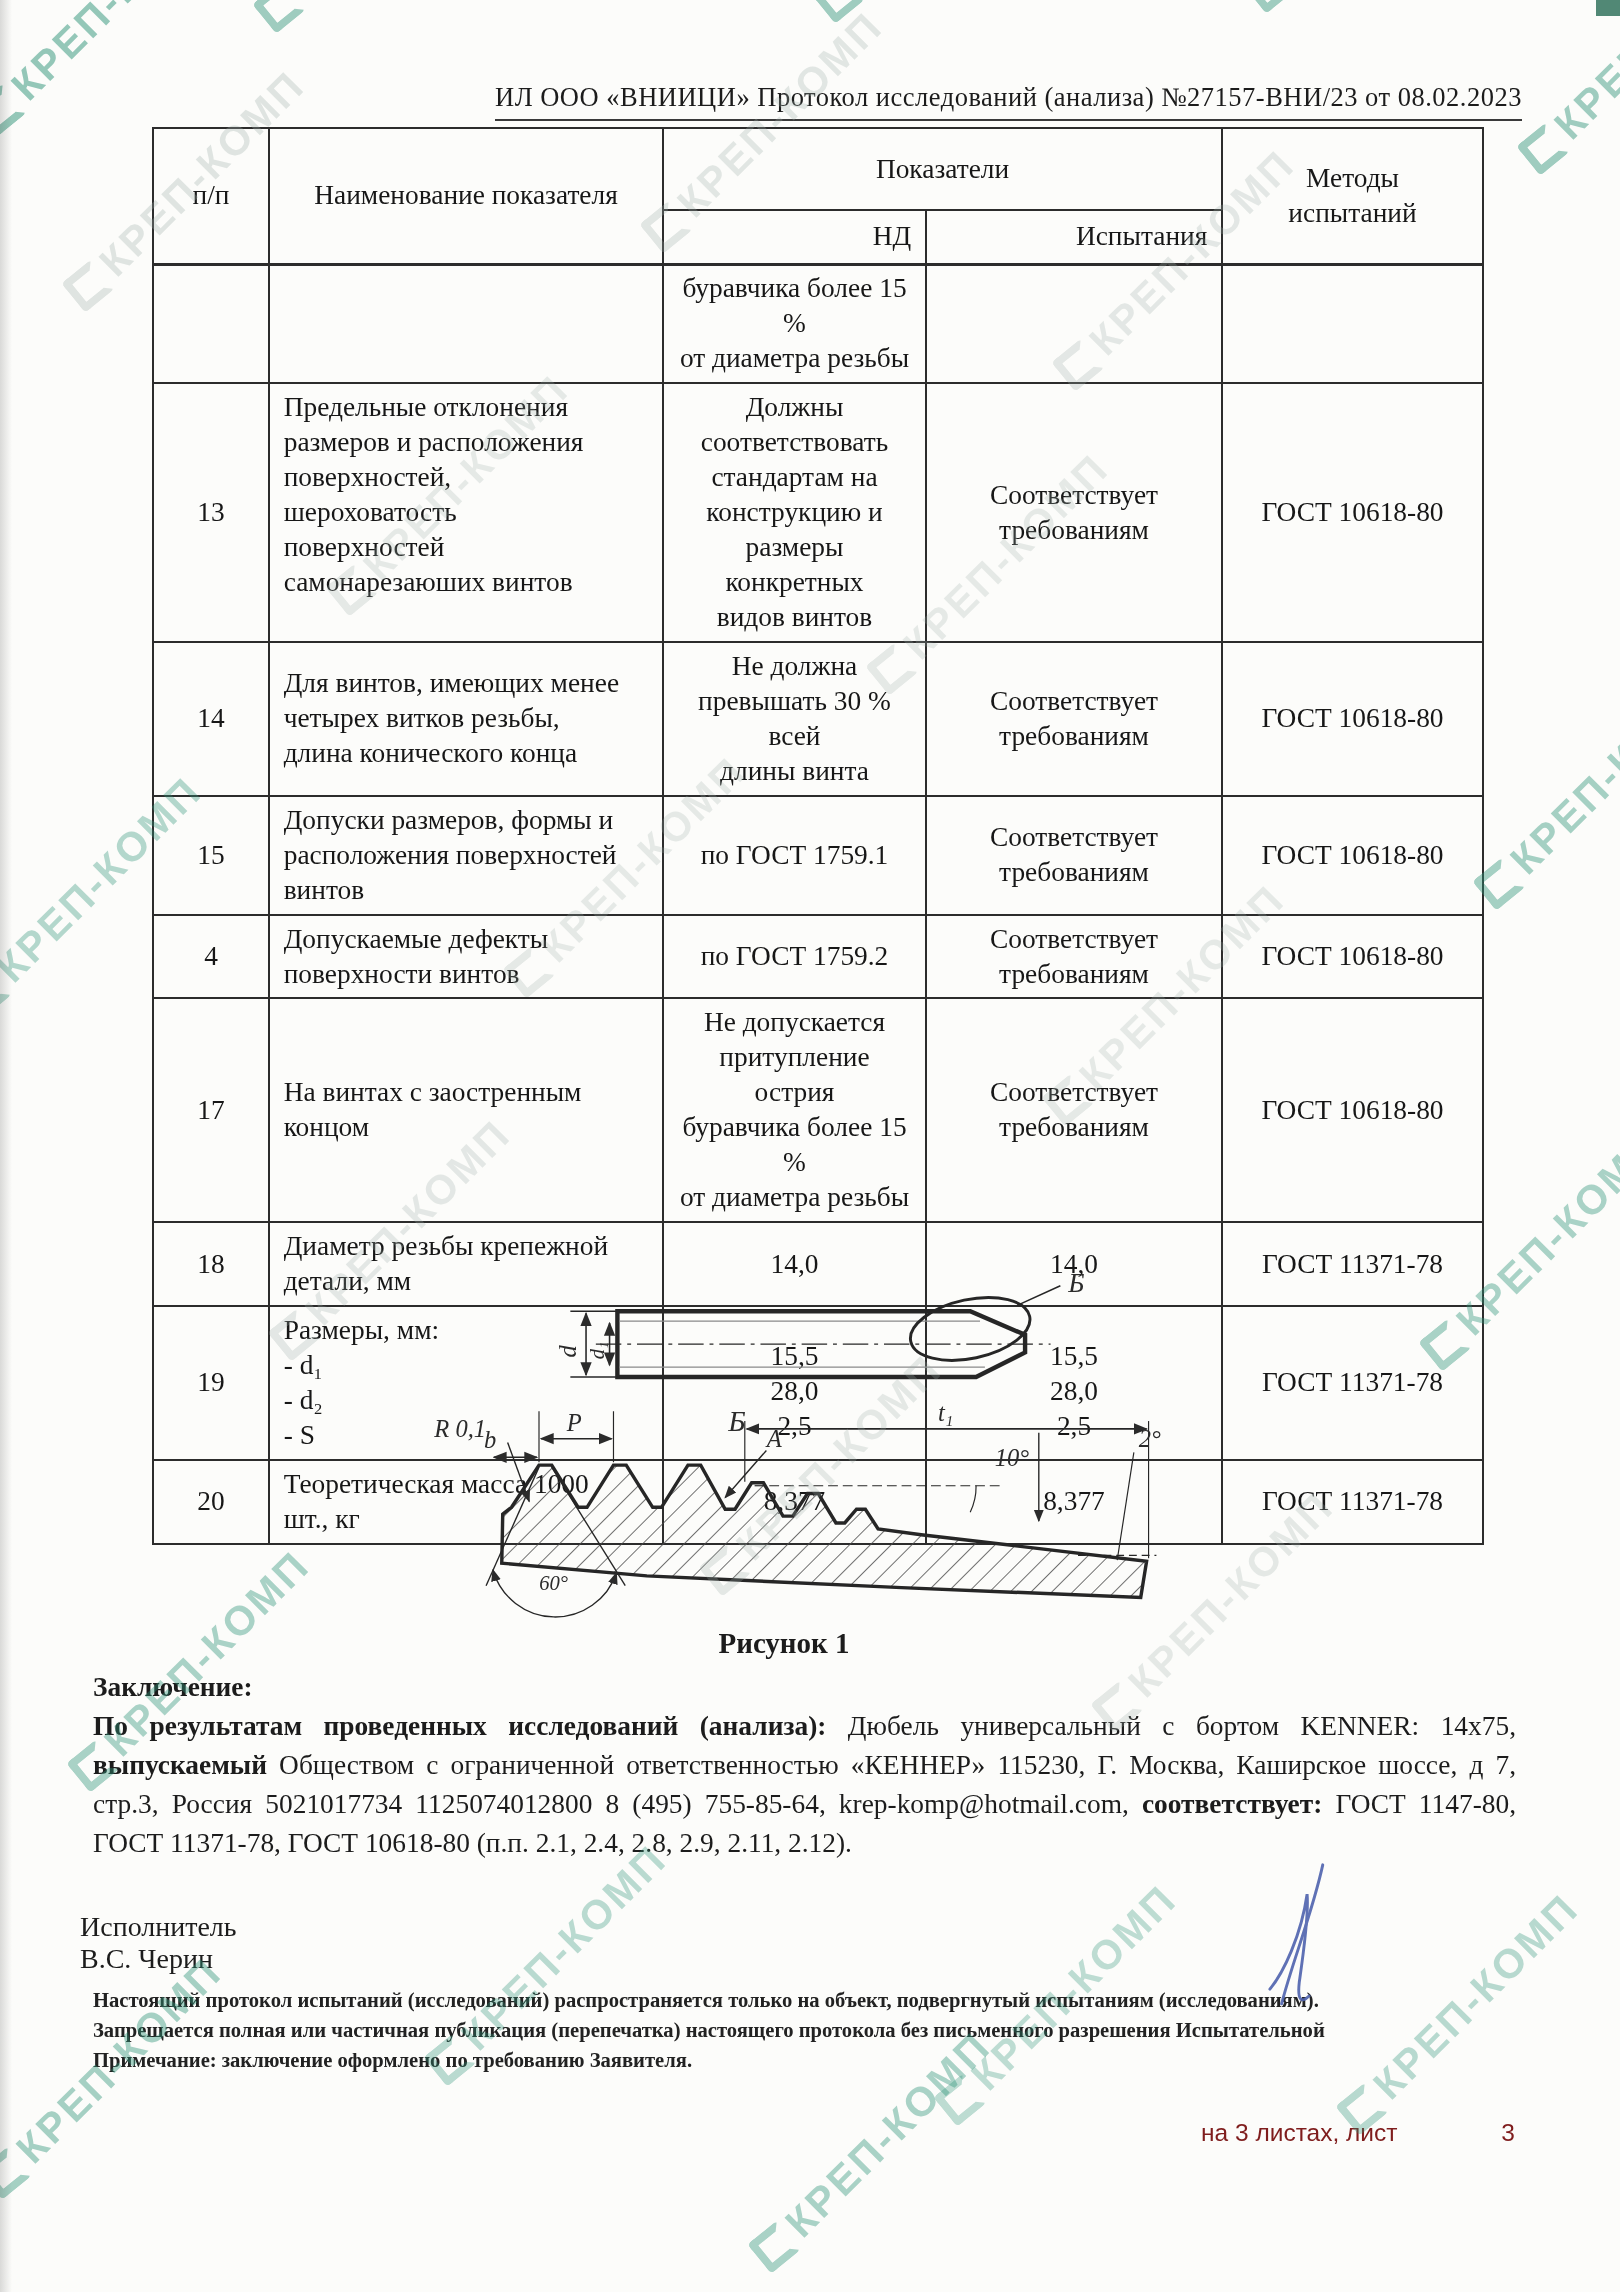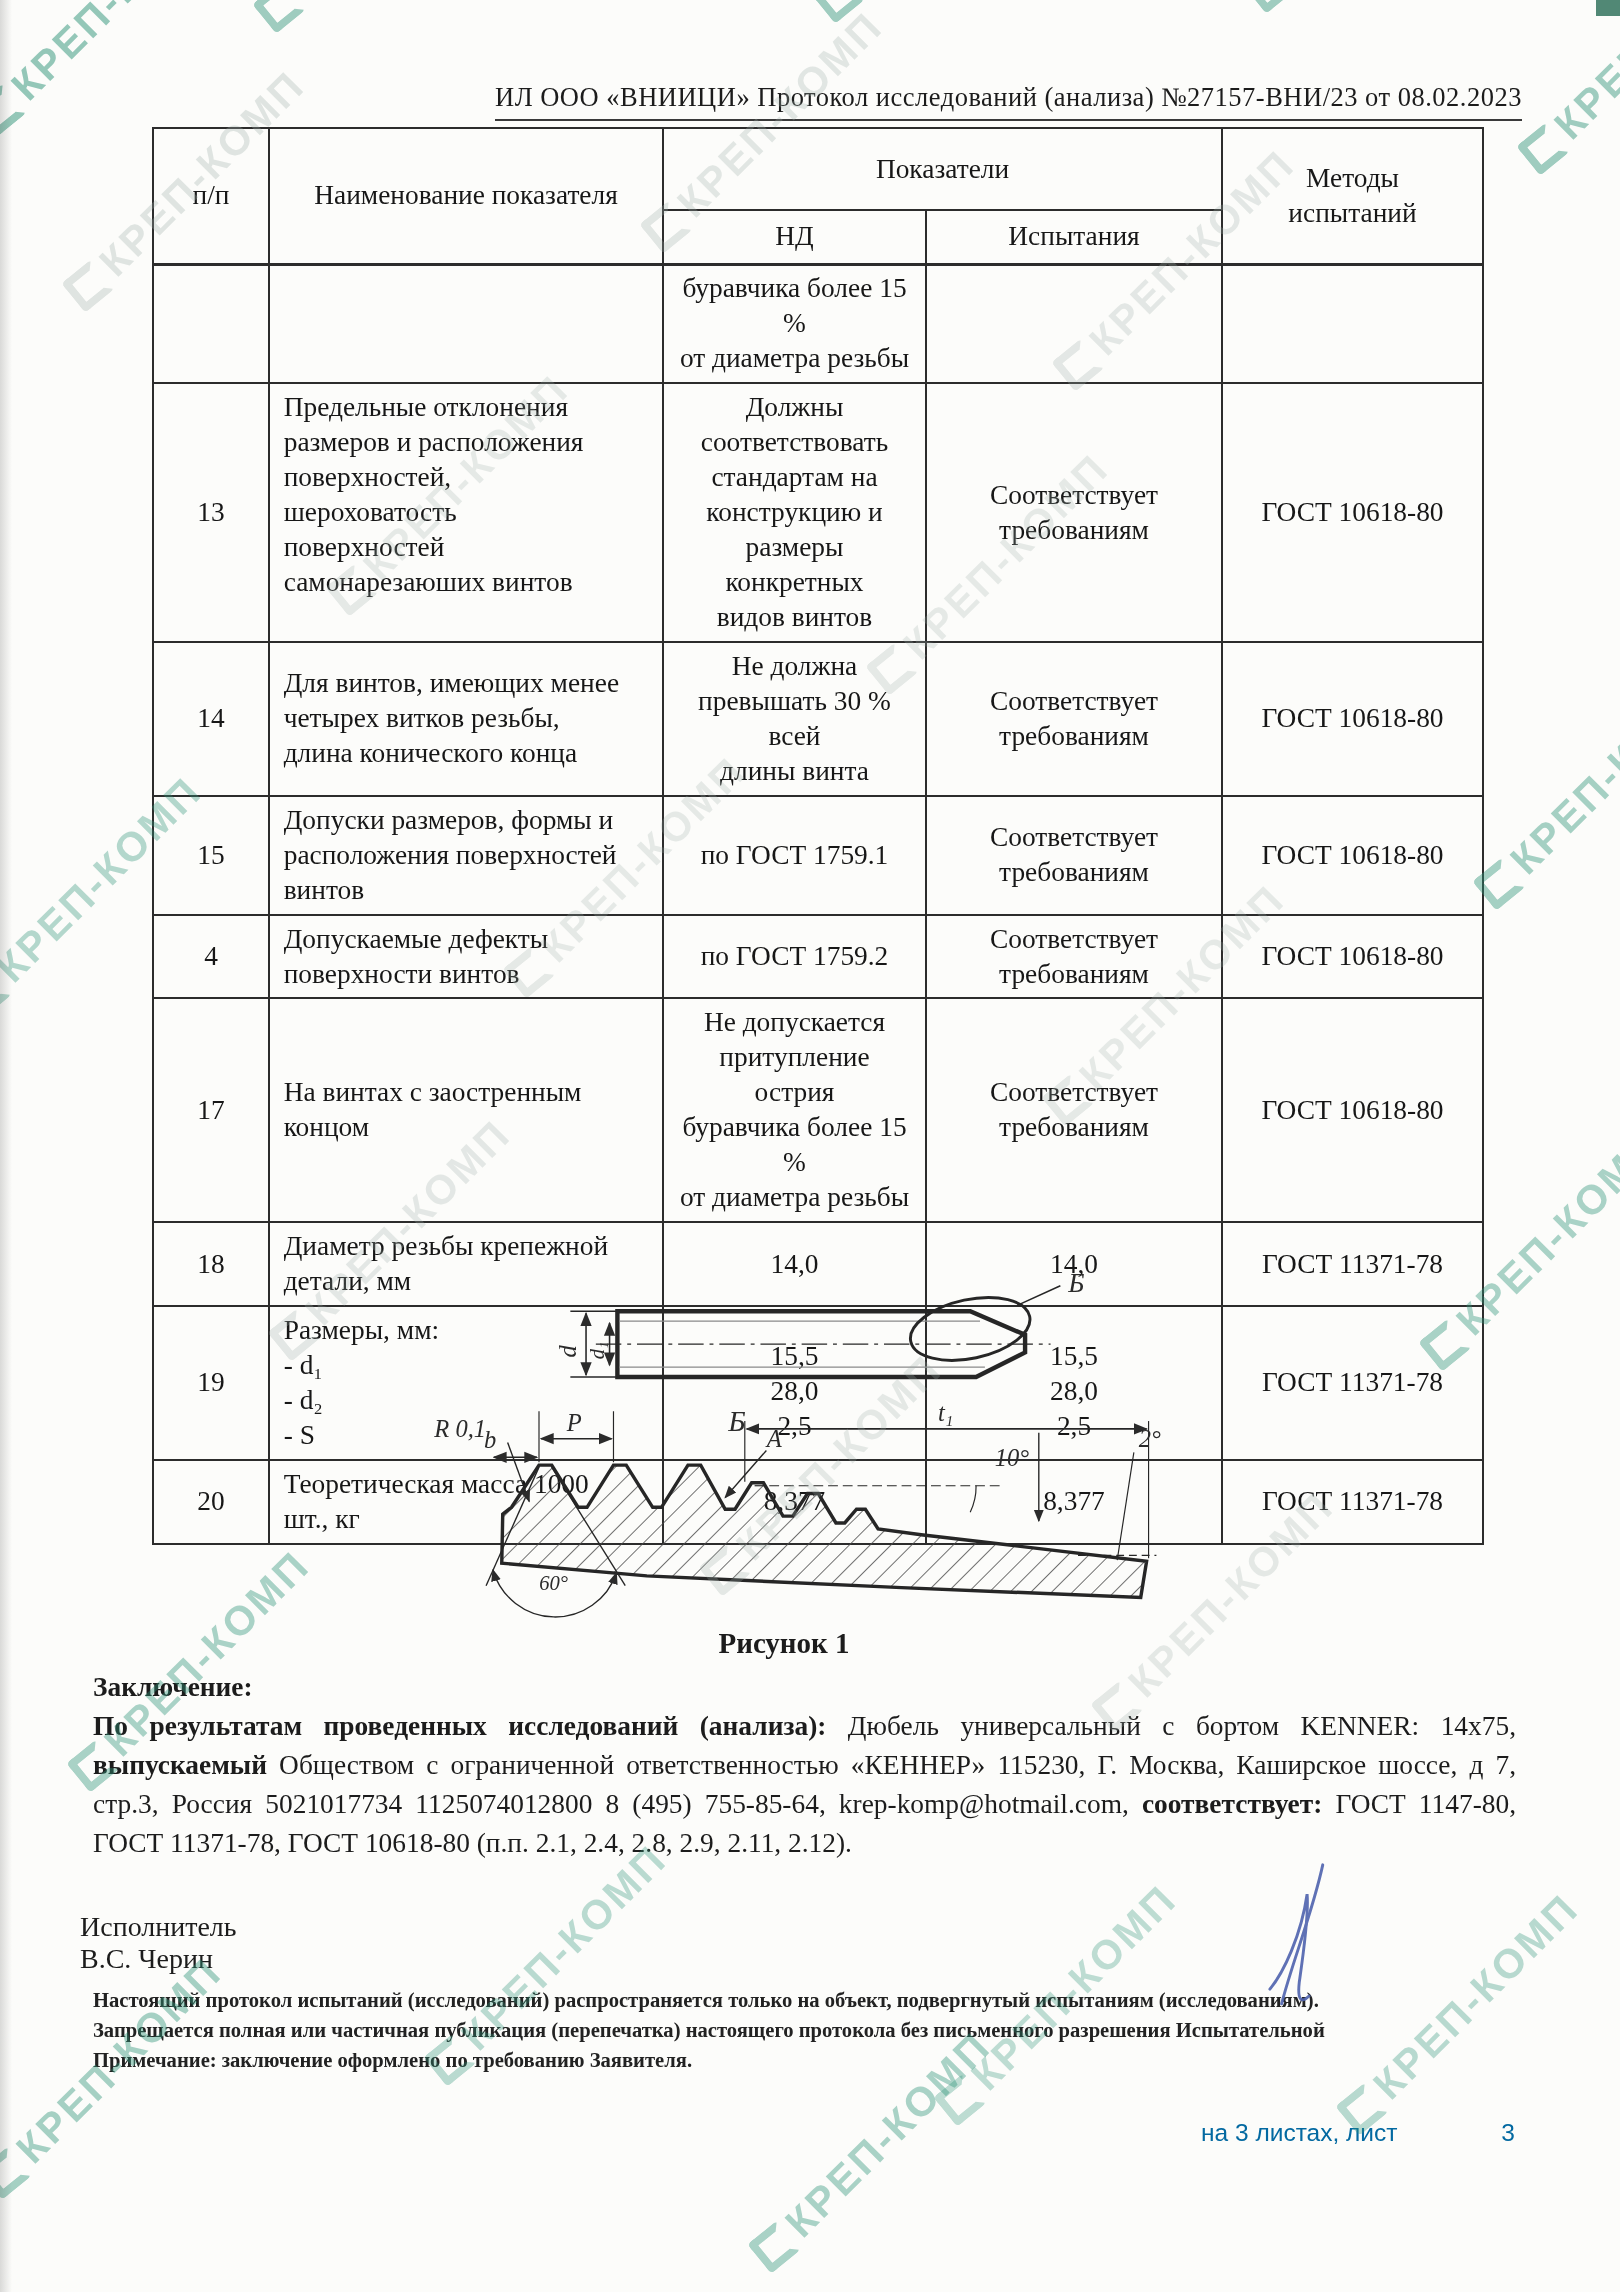--- a/index.html
+++ b/index.html
@@ -53,21 +53,21 @@
     padding:5.9px 13.7px;
     font-weight:normal;
     white-space:pre-line;
     vertical-align:middle;
     overflow:hidden;
   }
   table.protocol .c{text-align:center;}
   table.protocol .l{text-align:left;}
   table.protocol .top{vertical-align:top;}
   table.protocol .bot{vertical-align:bottom;padding-bottom:15px;}
-  table.protocol tr.hdr2 td{border-top-width:2px;}
+  table.protocol tr.hdr2 td{border-top-width:2px;text-align:right;}
   table.protocol tr.hdrrow th{border-bottom-width:3.9px;}
   
   .figure-wrap{position:absolute;left:392px;top:1274px;width:784px;height:348px;z-index:2;}
   .fig-caption{
     position:absolute;left:392px;top:1627px;width:784px;
     text-align:center;font-size:29px;font-weight:bold;z-index:2;
   }
   svg text{font-family:"Liberation Serif", serif;}
   .dimtxt{font-style:italic;font-size:25px;fill:#2b2b2b;}
   .dimtxt-sm{font-style:italic;font-size:21px;fill:#2b2b2b;}
@@ -92,21 +92,21 @@
   .footnotes{
     position:absolute;left:93px;top:1985px;width:1431px;
     font-size:20.6px;font-weight:bold;line-height:30px;
     color:#222;z-index:2;
   }
   .footnotes p{margin:0 0 0 0;}
   .pager{
     position:absolute;left:1201px;top:2119px;width:314px;
     display:flex;justify-content:space-between;
     font-family:"Liberation Sans", sans-serif;
-    font-size:24.5px;color:#0369a1;z-index:2;gap:20px;
+    font-size:24.5px;color:#7f1d1d;z-index:2;gap:20px;
   }
   .corner-mark{
     position:absolute;right:0;top:0;width:24.5px;height:15.7px;
     background:#256a54;opacity:.8;z-index:6;
   }
 </style>
 </head>
 <body>
 
 <div class="page">

